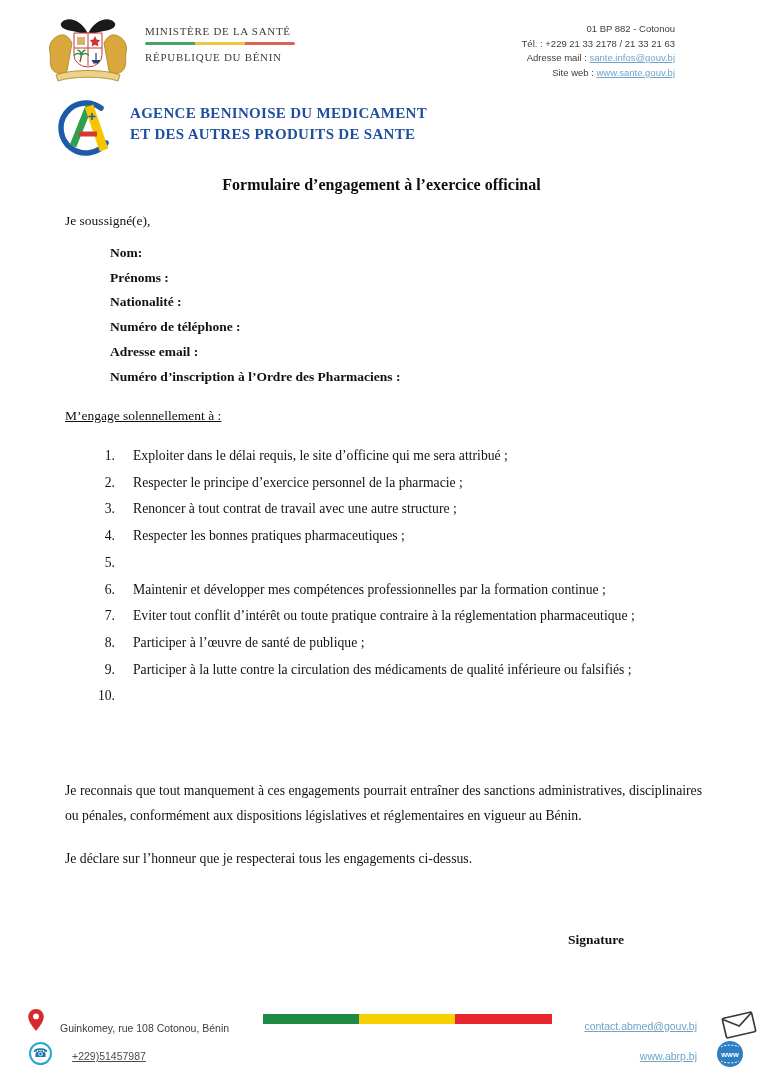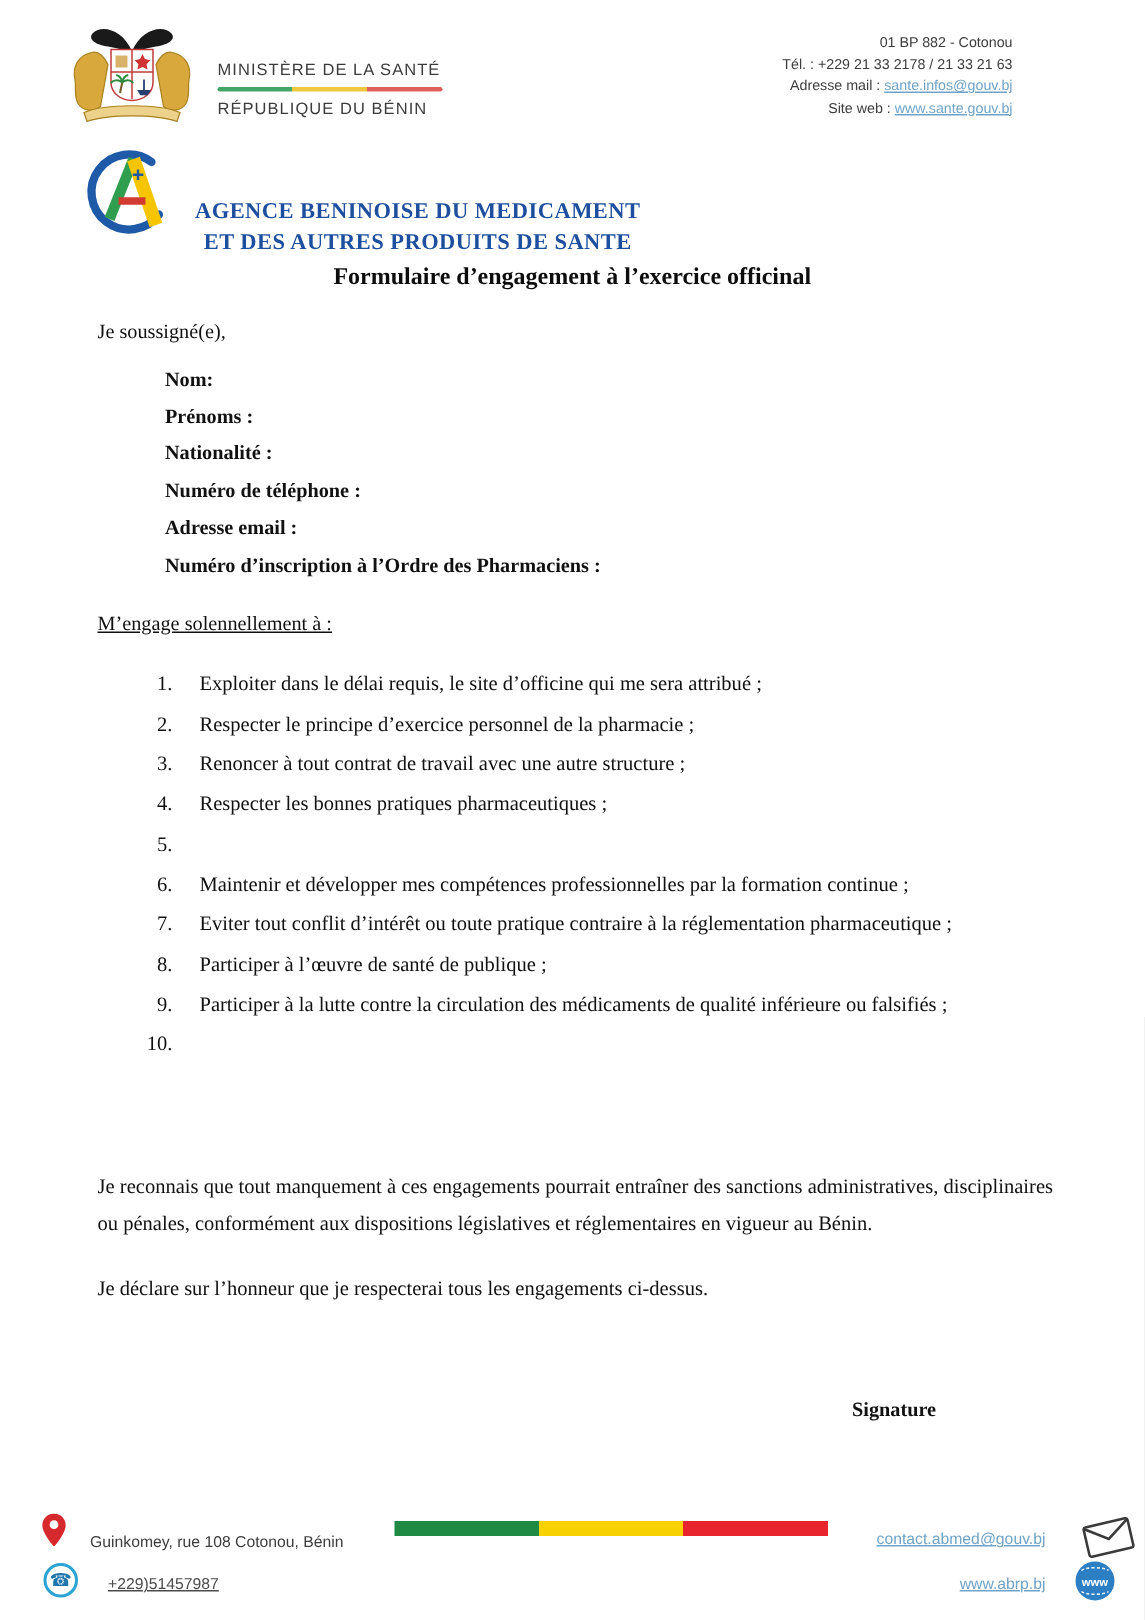--- a/index.html
+++ b/index.html
@@ -3,40 +3,39 @@
 <meta charset="utf-8">
 <style>
   html,body { margin:0; padding:0; background:#e8e8e8; }
   .page {
     position:relative; width:763px; height:1080px; margin:0 auto;
     background:#ffffff; font-family:"Liberation Serif", serif; color:#111;
     overflow:hidden;
   }
   
   .coat-of-arms { position:absolute; left:46px; top:13px; }
-  .ministry-block { position:absolute; left:145px; top:41px; font-family:Liberation Sans, sans-serif; }
+  .ministry-block { position:absolute; left:145px; top:25px; font-family:Liberation Serif, serif; }
   .ministry-name, .republic-name {
     font-size:11px; color:#3b3b3b; letter-spacing:0.7px; white-space:nowrap;
   }
   .tricolor-line {
     height:2.6px; width:150px; margin:5px 0 6px 0; border-radius:2px;
     background:linear-gradient(to right,#44a567 0 33.3%,#eec83f 33.3% 66.6%,#e0605a 66.6% 100%);
   }
   .contact-block {
     position:absolute; right:88px; top:22px; text-align:right;
     font-family:"Liberation Sans",sans-serif; font-size:9.5px; line-height:14.5px; color:#3d3d3d;
   }
   .doc-link { color:#6fa3c7; text-decoration:underline; cursor:pointer; }
   
   .abm-logo { position:absolute; left:56px; top:98px; }
   .abm-name {
-    position:absolute; left:130px; top:103px; text-align:center;
+    position:absolute; left:130px; top:103px; text-align:left;
     color:#1d4f9e; font-weight:bold; font-size:15px; line-height:21px; letter-spacing:0.3px;
     white-space:nowrap;
-    margin-top:28px;
   }
   
   .doc-title {
     position:absolute; left:0; top:176px; width:100%; text-align:center;
     font-size:16px; font-weight:bold; color:#0d0d0d;
   }
   .intro { position:absolute; left:65px; top:213px; font-size:13.5px; }
   .fields { position:absolute; left:110px; top:241px; }
   .field { font-weight:bold; font-size:13.5px; line-height:24.7px; }
   .engage { position:absolute; left:65px; top:408px; font-size:13.5px;text-decoration:underline; }

